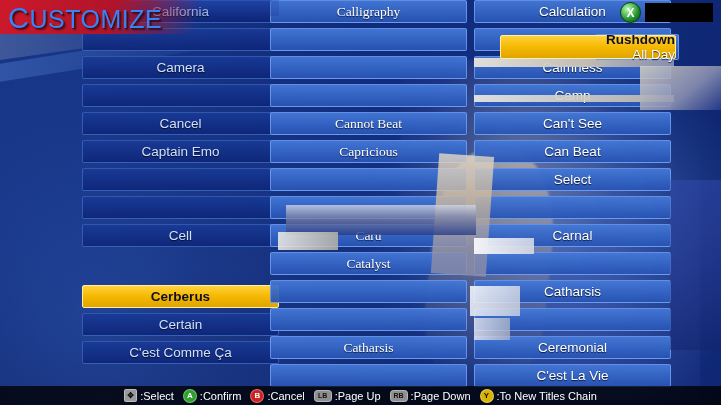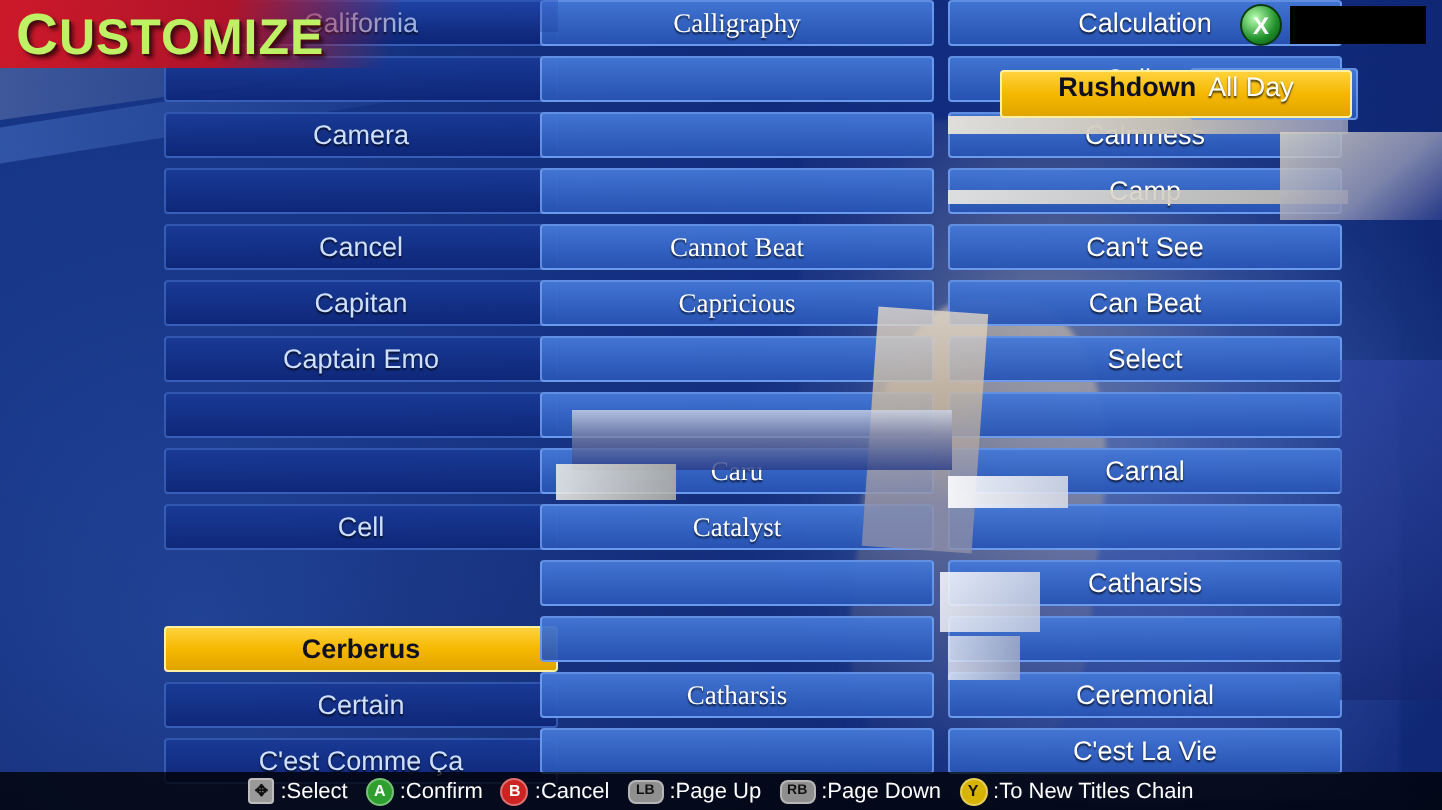--- a/index.html
+++ b/index.html
@@ -47,22 +47,22 @@
   
   .title-bar{
     position:absolute;left:0;top:0;width:215px;height:34px;
     background:linear-gradient(95deg,#d01a2a 0%, #b0142a 60%, rgba(160,20,40,0.0) 100%);
     transform:skewX(-14deg);
     transform-origin:0 0;
     left:-14px;
   }
   .title-text{
     position:absolute;left:8px;top:2px;
-    font-size:25px;font-weight:bold;letter-spacing:0.5px;
-    color:#bef264;
+    font-size:25px;font-weight:normal;letter-spacing:0.5px;
+    color:#3b82f6;
     text-shadow:1px 1px 0 #4a0a12, 2px 2px 2px rgba(0,0,0,0.6);
     font-family:"Liberation Sans", sans-serif;
   }
   .title-text .big{font-size:29px;}
 
   
   .guide{
     position:absolute;right:8px;top:2px;display:flex;align-items:center;gap:4px;
   }
   .xbtn{
@@ -109,24 +109,24 @@
     border:1px solid #fff0a0;
     color:#101020;
     text-shadow:none;
     font-weight:bold;
     margin-top:38px;
   }
 
   
   .overlay-row{
     position:absolute;left:500px;top:35px;width:174px;height:22px;
-    display:flex;align-items:flex-start;justify-content:center;
+    display:flex;align-items:flex-end;justify-content:center;
     font-size:13.5px;font-weight:bold;color:#101020;
     background:linear-gradient(180deg,#ffd23d 0%, #f5b800 50%, #e0a400 100%);
-    border:1px solid #fff0a0;border-radius:2px;
+    border:1px solid #fff0a0;border-radius:2px;flex-direction:column;
   }
   .overlay-row .rest{
     color:#ffffff;font-weight:normal;text-shadow:0 1px 1px rgba(0,0,0,0.8);
     background:transparent;
   }
   .overlay-mask{
     position:absolute;left:595px;top:34px;width:82px;height:24px;
     background:linear-gradient(180deg, rgba(68,120,215,0.97), rgba(40,84,180,0.97));
     border:1px solid rgba(130,175,250,0.65);border-radius:2px;
     display:flex;align-items:center;justify-content:center;
@@ -176,21 +176,20 @@
   <div class="bg-streak"></div>
   <div class="bg-streak2"></div>
 
   <div class="cols" id="cols">
       <div class="col col1">
         <div class="cell plain">California</div>
         <div class="cell plain empty"></div>
         <div class="cell plain">Camera</div>
         <div class="cell plain empty"></div>
         <div class="cell plain">Cancel</div>
-        <div class="cell plain">Capitan</div>
         <div class="cell plain">Captain Emo</div>
         <div class="cell plain empty"></div>
         <div class="cell plain empty"></div>
         <div class="cell plain">Cell</div>
         <div class="cell sel">Cerberus</div>
         <div class="cell plain">Certain</div>
         <div class="cell plain">C'est Comme Ça</div>
       </div>
       <div class="col col2">
         <div class="cell light">Calligraphy</div>

